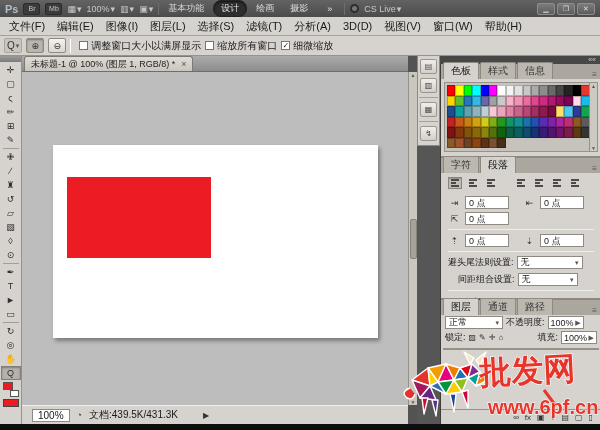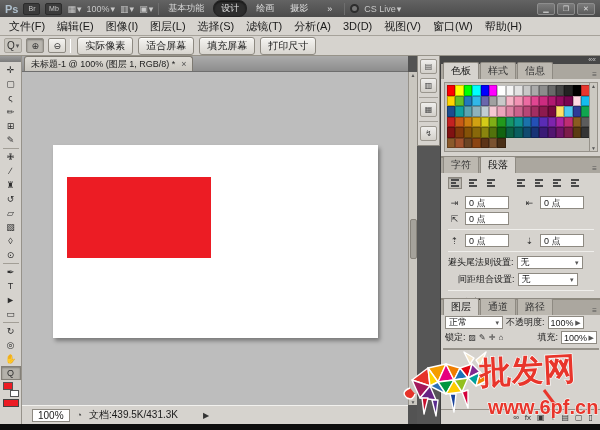--- a/index.html
+++ b/index.html
@@ -201,25 +201,33 @@
   </div>
 
 <div class="optionsbar">
   <span class="tool-preset">
     <span class="mag">Q</span>
     <span style="font-size:7px;color:#555">▾</span>
   </span>
   <span class="zbtn pressed">⊕</span>
   <span class="zbtn">⊖</span>
   <span class="o-sep"></span>
-  <span class="opt-btns">
-      <span class="opt-btn">实际像素</span>
-      <span class="opt-btn">适合屏幕</span>
-      <span class="opt-btn">填充屏幕</span>
-      <span class="opt-btn">打印尺寸</span>
+  <span class="opt-check" style="gap:0;display:flex">
+      <span class="opt-check">
+        <span class="cb"></span>
+        <span>调整窗口大小以满屏显示</span>
+      </span>
+      <span class="opt-check">
+        <span class="cb"></span>
+        <span>缩放所有窗口</span>
+      </span>
+      <span class="opt-check">
+        <span class="cb">✓</span>
+        <span>细微缩放</span>
+      </span>
     </span>
 </div>
 
 <div class="doctab-bar">
   <span class="doctab">
     <span>未标题-1 @ 100% (图层 1, RGB/8) *</span>
     <span class="tab-close">×</span>
   </span>
 </div>
 

